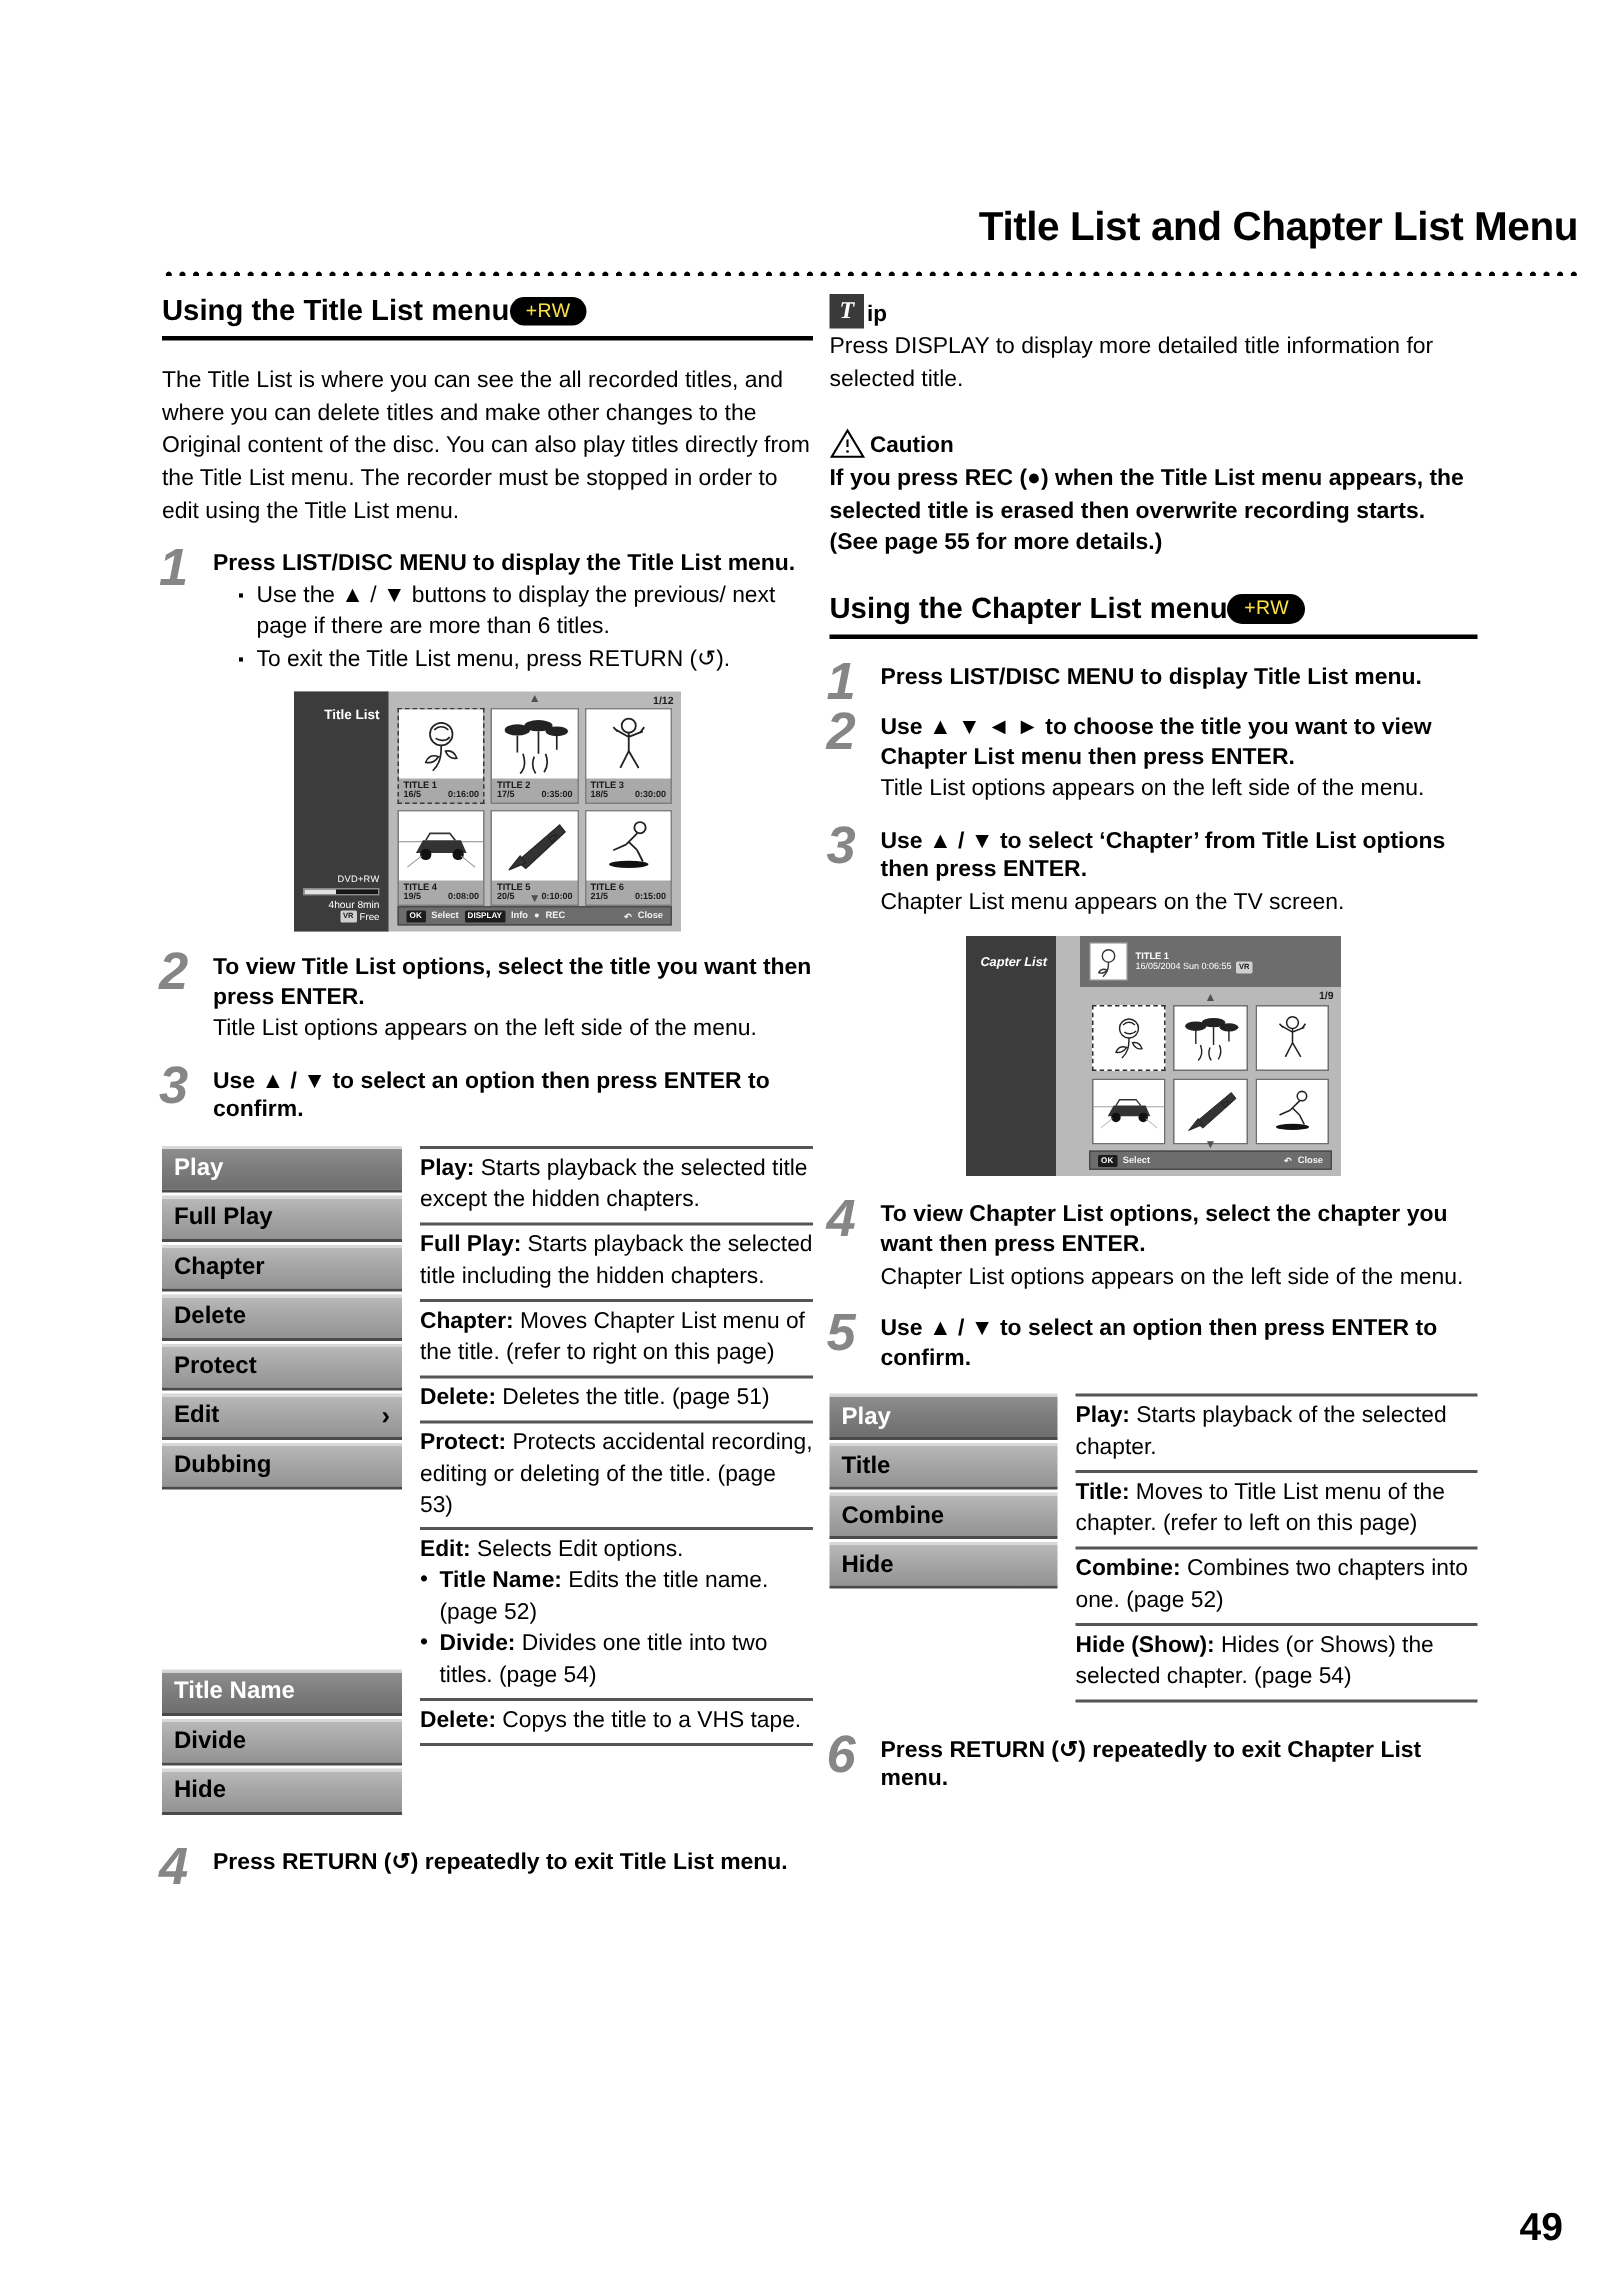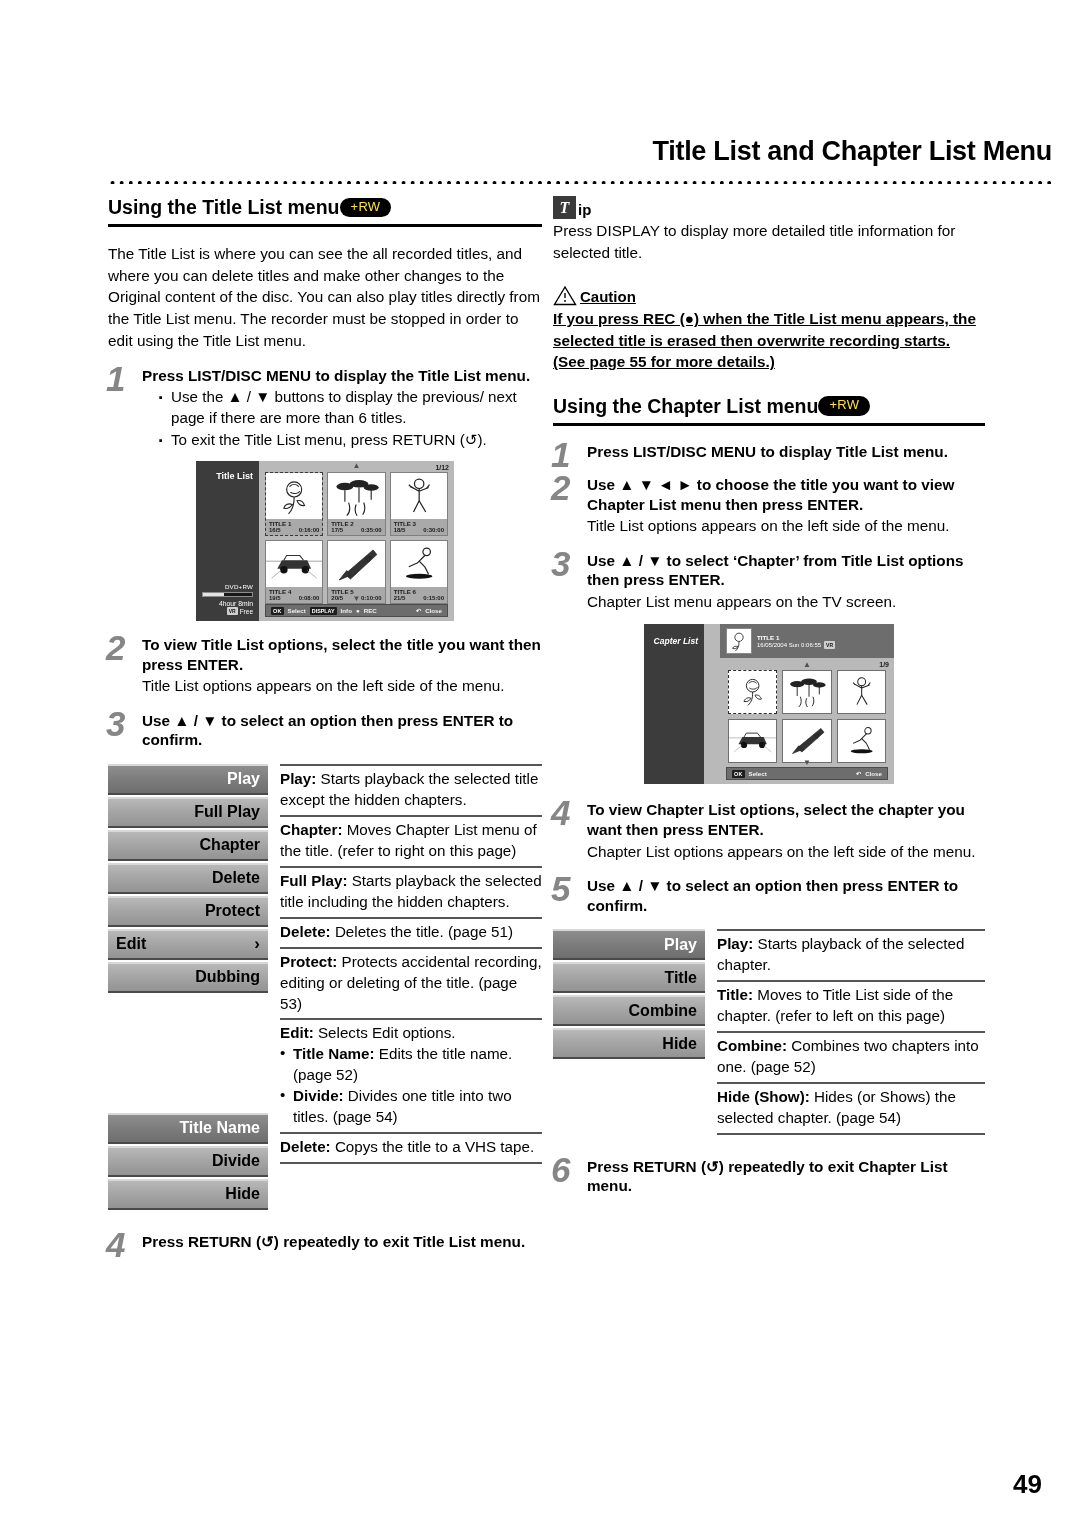--- a/index.html
+++ b/index.html
@@ -94,21 +94,20 @@
   .opt {
     position:relative;
     background:linear-gradient(to bottom,#b8b8b8 0%,#a6a6a6 45%,#939393 100%);
     border-top:2px solid #d8d8d8;
     border-bottom:2px solid #4a4a4a;
     height:31px;
     display:flex; align-items:center;
     padding:0 8px;
     font-size:16px; font-weight:bold; color:#000;
     margin-bottom:2px;
-    justify-content:flex-end;
   }
   .opt.sel {
     background:linear-gradient(to bottom,#8e8e8e 0%,#7c7c7c 50%,#6e6e6e 100%);
     color:#ffffff;
   }
   .opt .arrow { margin-left:auto; font-size:17px; font-weight:bold; }
 
   .descs { flex:1; }
   .desc {
     border-top:2px solid #555;
@@ -392,22 +391,22 @@
         <div class="opt">
             <span>Divide</span>
           </div>
         <div class="opt">
             <span>Hide</span>
           </div>
       </div>
 
       <div class="descs">
         <div class="desc"><b>Play:</b><span> Starts playback the selected title except the hidden chapters.</span></div>
+        <div class="desc"><b>Full Play:</b><span> Starts playback the selected title including the hidden chapters.</span></div>
         <div class="desc"><b>Chapter:</b><span> Moves Chapter List menu of the title. (refer to right on this page)</span></div>
-        <div class="desc"><b>Full Play:</b><span> Starts playback the selected title including the hidden chapters.</span></div>
         <div class="desc"><b>Delete:</b><span> Deletes the title. (page 51)</span></div>
         <div class="desc"><b>Protect:</b><span> Protects accidental recording, editing or deleting of the title. (page 53)</span></div>
         <div class="desc">
           <b>Edit:</b><span> Selects Edit options.</span>
           <ul>
             <li><b>Title Name:</b><span> Edits the title name. (page 52)</span></li>
             <li><b>Divide:</b><span> Divides one title into two titles. (page 54)</span></li>
           </ul>
         </div>
         <div class="desc"><b>Delete:</b><span> Copys the title to a VHS tape.</span></div>
@@ -423,21 +422,21 @@
   <div class="col-right">
 
     <div class="tipbox">
       <div class="tip-label">
         <span class="tip-glyph">T</span>
         <span class="tip-word">ip</span>
       </div>
       <p class="body">Press DISPLAY to display more detailed title information for selected title.</p>
     </div>
 
-    <div class="tipbox" style="margin-top:16px;text-decoration:underline;">
+    <div class="tipbox" style="margin-top:16px;">
       <div class="caution-label">
         <svg class="warn-tri" viewBox="0 0 24 21">
           <path d="M12 2 L22.5 19.5 H1.5 Z" fill="none" stroke="#000" stroke-width="1.4"></path>
           <path d="M12 8 v5" stroke="#000" stroke-width="1.4"></path>
           <circle cx="12" cy="16" r="0.9" fill="#000"></circle>
         </svg>
         <span class="caution-word">Caution</span>
       </div>
       <p class="caution-text">If you press REC (●) when the Title List menu appears, the selected title is erased then overwrite recording starts. (See page 55 for more details.)</p>
     </div>
@@ -582,21 +581,21 @@
           </div>
         <div class="opt">
             <span>Combine</span>
           </div>
         <div class="opt">
             <span>Hide</span>
           </div>
       </div>
       <div class="descs">
         <div class="desc"><b>Play:</b><span> Starts playback of the selected chapter.</span></div>
-        <div class="desc"><b>Title:</b><span> Moves to Title List side of the chapter. (refer to left on this page)</span></div>
+        <div class="desc"><b>Title:</b><span> Moves to Title List menu of the chapter. (refer to left on this page)</span></div>
         <div class="desc"><b>Combine:</b><span> Combines two chapters into one. (page 52)</span></div>
         <div class="desc"><b>Hide (Show):</b><span> Hides (or Shows) the selected chapter. (page 54)</span></div>
       </div>
     </div>
 
     <div class="step" style="margin-top:22px;">
       <span class="num">6</span>
       <div class="head">Press RETURN (↺) repeatedly to exit Chapter List menu.</div>
     </div>
   </div>

